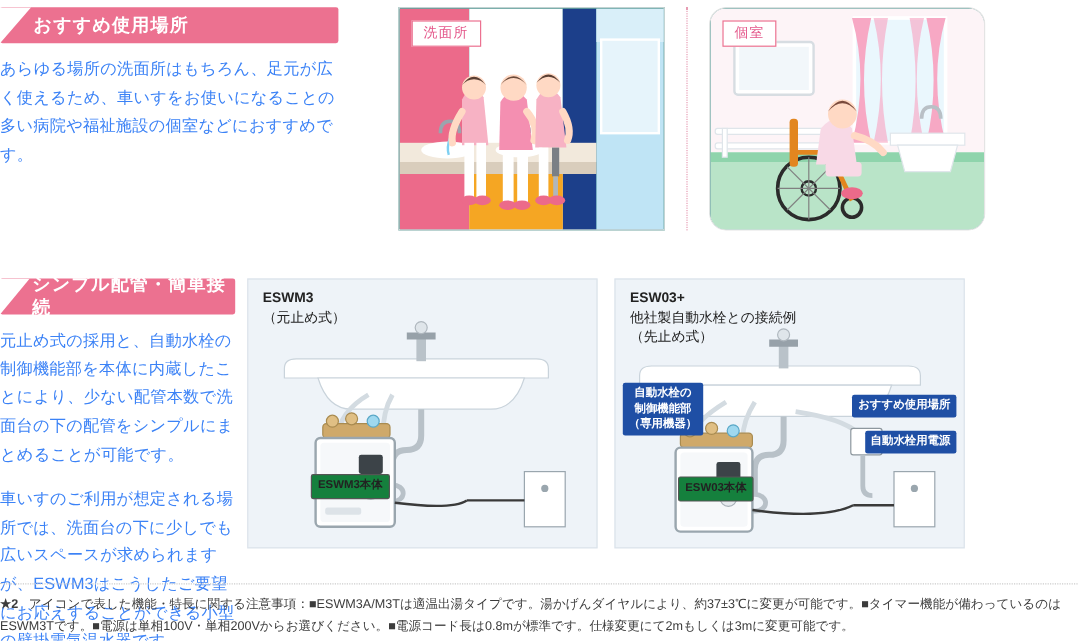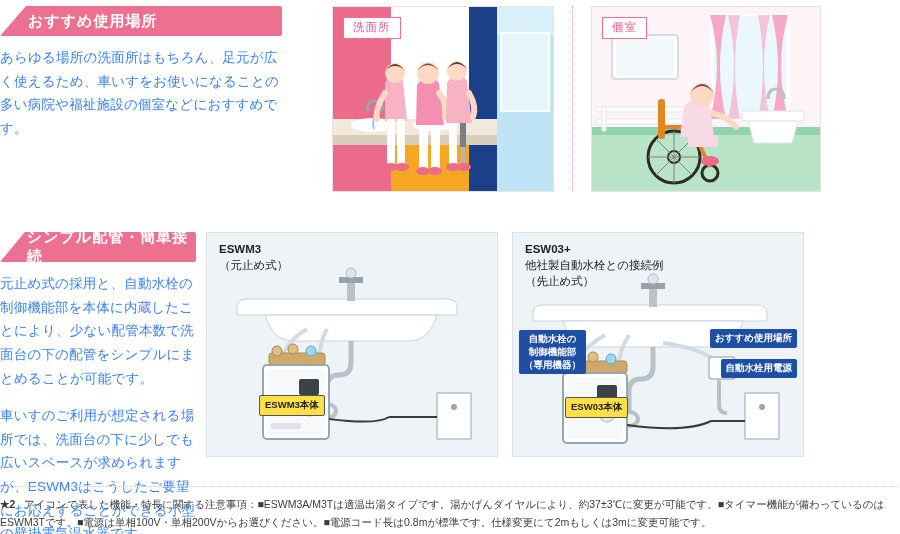--- a/index.html
+++ b/index.html
@@ -73,21 +73,21 @@
   }
   .divider-dot {
     width:1px;
     border-left:1px dotted #e79cb3;
     margin:0 18px;
     align-self:stretch;
   }
 
   
   .ill1 { width:222px; height:186px; overflow:hidden; position:relative; }
-  .ill2 { width:230px; height:186px; overflow:hidden; position:relative; }
+  .ill2 { width:230px; height:186px; overflow:hidden; position:relative;border-radius:14px; }
 
   
   .diagrams { display:flex; }
   .diag-box {
     position:relative;
     background:#eef3f8;
     border:1px solid #dbe3ea;
     width:292px;
     height:225px;
   }
@@ -109,21 +109,21 @@
     color:#fff;
     font-size:9.5px;
     line-height:1.35;
     padding:3px 5px;
     border-radius:2px;
     z-index:9;
     text-align:center;
     font-weight:bold;
   }
   .callout.grey {
-    background:#fde047;
+    background:#15803d;
     color:#222;
     border:1px solid #555;
     font-weight:bold;
   }
 
   
   .footnote {
     position:absolute;
     left:0; top:486px;
     width:898px;
@@ -366,21 +366,21 @@
         <rect x="196" y="124" width="26" height="22" rx="2" fill="#ffffff" stroke="#8d979e"></rect>
         <path d="M206 146 v26 q0 8 8 8" stroke="#b8c1c8" stroke-width="4" fill="none"></path>
 
         <rect x="232" y="160" width="34" height="46" fill="#ffffff" stroke="#9aa6ae"></rect>
         <circle cx="249" cy="174" r="3" fill="#9aa6ae"></circle>
 
         <path d="M114 192 q60 8 84 -4" stroke="#3a3a3a" stroke-width="2" fill="none"></path>
         <path d="M198 188 h34" stroke="#3a3a3a" stroke-width="2" fill="none"></path>
       </svg>
 
-      <div class="callout" style="left:6px; top:97px; white-space:pre-line;">自動水栓の
+      <div class="callout" style="left:6px; top:86px; white-space:pre-line;">自動水栓の
 制御機能部
 （専用機器）</div>
       <div class="callout" style="right:6px; top:96px;">おすすめ使用場所</div>
       <div class="callout" style="right:6px; top:126px;">自動水栓用電源</div>
       <div class="callout grey" style="left:52px; top:164px;">ESW03本体</div>
     </div>
 
   </div>
 </div>
 

